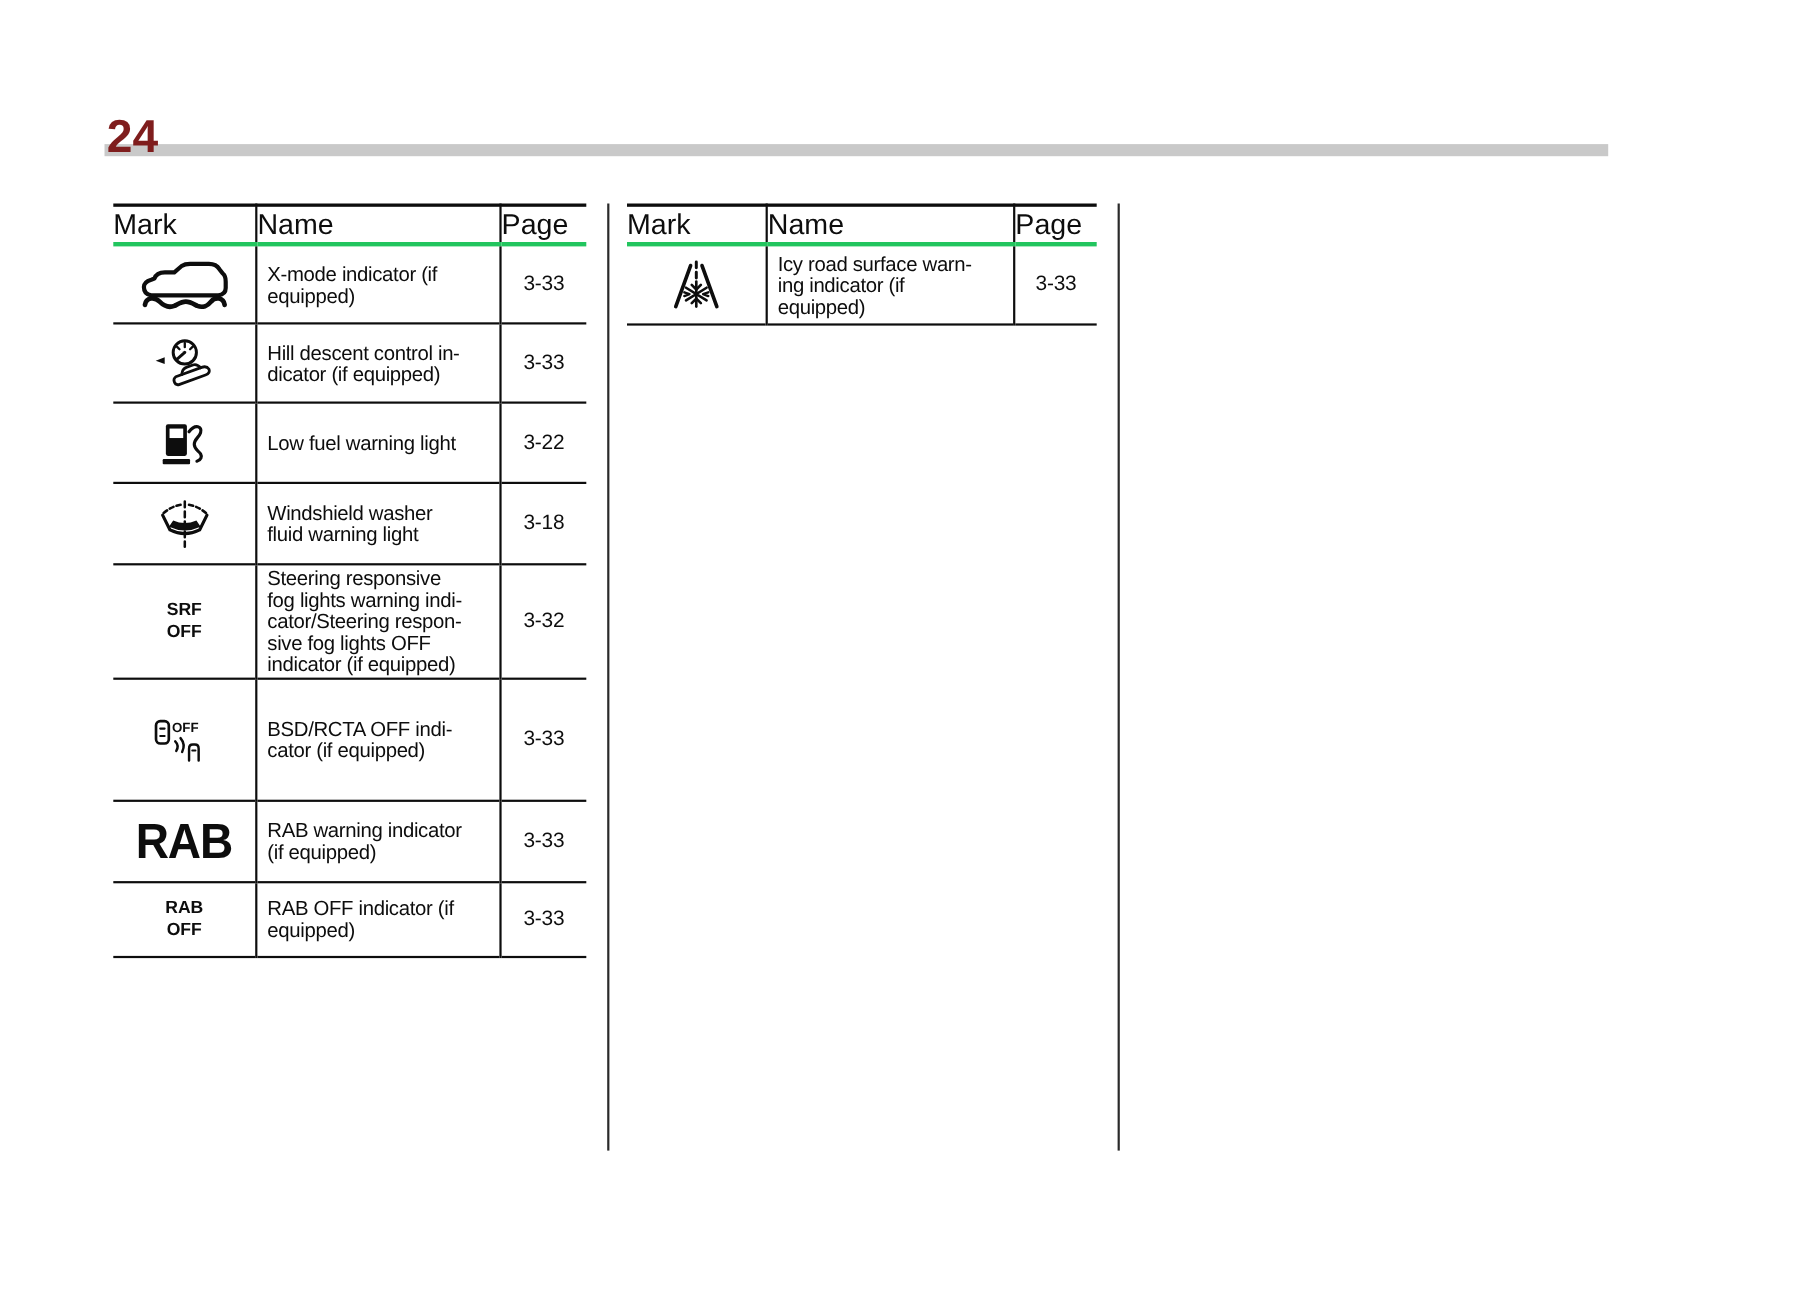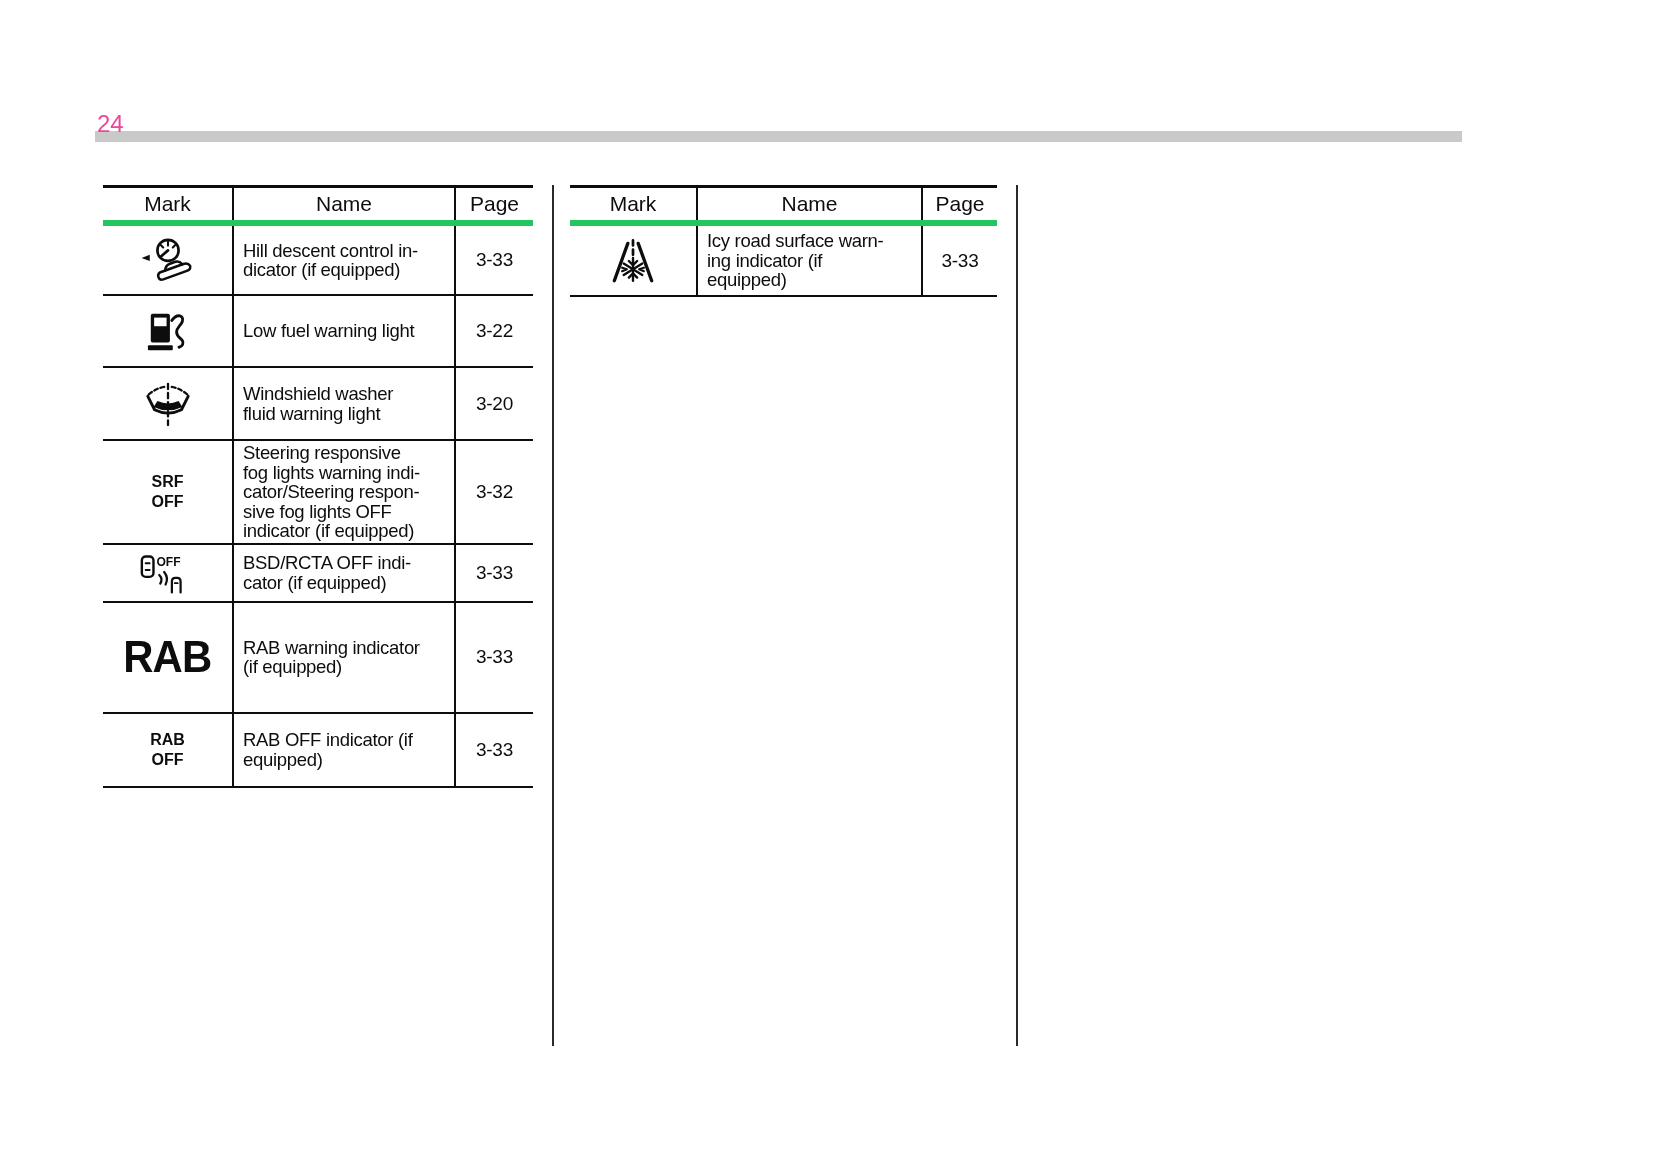--- a/index.html
+++ b/index.html
@@ -4,36 +4,36 @@
 <style>
   html,body { margin:0; padding:0; background:#ffffff; }
   body {
     width:1654px; height:1174px; position:relative; overflow:hidden;
     font-family:"Liberation Sans", sans-serif; color:#0d0d0d;
   }
   .canvas { position:absolute; inset:0; background:#fff; }
 
   
   .header-bar { position:absolute; left:95px; top:131px; width:1367px; height:11px; background:#c9c9c9; z-index:1; }
-  .page-number { position:absolute; left:97px; top:104px; font-size:24px; font-weight:normal; line-height:40px; color:#ec4899; z-index:2; }
+  .page-number { position:absolute; left:97px; top:104px; font-size:42px; font-weight:bold; line-height:40px; color:#7f1d1d; z-index:2; }
 
   
   .indicator-table {
     position:absolute; top:185px; border-collapse:collapse; table-layout:fixed;
     border-top:3px solid #0d0d0d; color:#0d0d0d;
   }
   .t-left  { left:103px; width:430px; }
   .t-right { left:570px; width:427px; }
   .t-left  .col-mark{width:130px} .t-left  .col-name{width:222px} .t-left  .col-page{width:78px}
   .t-right .col-mark{width:127px} .t-right .col-name{width:225px} .t-right .col-page{width:75px}
 
   .indicator-table th {
-    font-weight:normal; font-size:21px; height:32px; padding:0;
-    text-align:center; vertical-align:middle;
-    border-bottom:6px solid #22c55e;
+    font-weight:normal; font-size:26px; height:32px; padding:0;
+    text-align:left; vertical-align:middle;
+    border-bottom:4px solid #22c55e;
   }
   .mark-h, .name-h { border-right:2px solid #0d0d0d; }
 
   .indicator-table tbody tr { border-bottom:2px solid #0d0d0d; }
 
   .mark-cell { border-right:2px solid #0d0d0d; text-align:center; vertical-align:middle; padding:0; }
   .name-cell {
     border-right:2px solid #0d0d0d; vertical-align:middle;
     font-size:18.5px; line-height:19.5px; letter-spacing:-0.3px;
     white-space:pre-line; padding:2px 3px 2px 9px;
@@ -83,20 +83,29 @@
         <col class="col-page">
       </colgroup>
     <thead>
       <tr>
         <th class="mark-h">Mark</th>
         <th class="name-h">Name</th>
         <th class="page-h">Page</th>
       </tr>
     </thead>
     <tbody>
+  <tr>
+    <td class="mark-cell"><svg width="82" height="50" viewBox="0 0 86 52">
+    <path class="s" stroke-width="4" d="M11 36 Q4 35 4 28 Q4 23 11 21 L14 20 Q16 14 24 14 L33 14 L40 8 Q43 6 48 6 L66 6 Q73 6 76 11 L79 15 Q82 17 82 23 L82 29 Q82 35 75 36 Z"></path>
+    <path class="s" stroke-width="4.5" d="M5 45 C6 38 14 37 19 42 C23 46 28 48 33 46 C37 44 40 42 44 42 C48 42 51 44 55 46 C60 48 65 46 68 42 C72 37 80 38 81 45"></path>
+  </svg></td>
+    <td class="name-cell">X-mode indicator (if
+equipped)</td>
+    <td class="page-cell">3-33</td>
+  </tr>
 
   <tr>
     <td class="mark-cell"><svg width="62" height="50" viewBox="0 0 64 52">
     <path class="f" d="M13 20.5 L4.5 23.8 L13 27 Z"></path>
     <circle class="s" stroke-width="2.8" cx="32" cy="16" r="11"></circle>
     <path class="s" stroke-width="2.2" d="M32 7 V11 M24.5 10.5 L27 13 M39.5 10.5 L37 13"></path>
     <path class="s" stroke-width="2.8" d="M32 16 L25 22"></path>
     <g transform="rotate(-20 38 38)">
       <path class="s" stroke-width="2.6" d="M24 34 L50 34 Q55 34 56 38 Q56 42 51 42 L25 42 Q21 42 21 38 Q21 35 24 34 Z"></path>
       <path class="s" stroke-width="2.6" d="M30 34 Q32 29 37 29 L43 29 Q47 29 49 34"></path>
@@ -122,21 +131,21 @@
   <tr>
     <td class="mark-cell"><svg width="56" height="48" viewBox="0 0 58 50">
     <path class="s" stroke-width="2.4" stroke-dasharray="4 3" d="M9 15 Q17 8 27 7"></path>
     <path class="s" stroke-width="2.4" stroke-dasharray="4 3" d="M49 15 Q41 8 31 7"></path>
     <path class="s" stroke-width="3" d="M8 17 L15 31 Q29 38 43 31 L50 17"></path>
     <path class="f" d="M14 28 Q29 35 44 28 L40 22 Q29 27 18 22 Z"></path>
     <path class="s" stroke-width="2.4" stroke-dasharray="5.5 4" d="M29 4 V47"></path>
   </svg></td>
     <td class="name-cell">Windshield washer
 fluid warning light</td>
-    <td class="page-cell">3-20</td>
+    <td class="page-cell">3-18</td>
   </tr>
 
   <tr>
     <td class="mark-cell"><div class="icon-text icon-text-md">SRF
 OFF</div></td>
     <td class="name-cell">Steering responsive
 fog lights warning indi-
 cator/Steering respon-
 sive fog lights OFF
 indicator (if equipped)</td>

